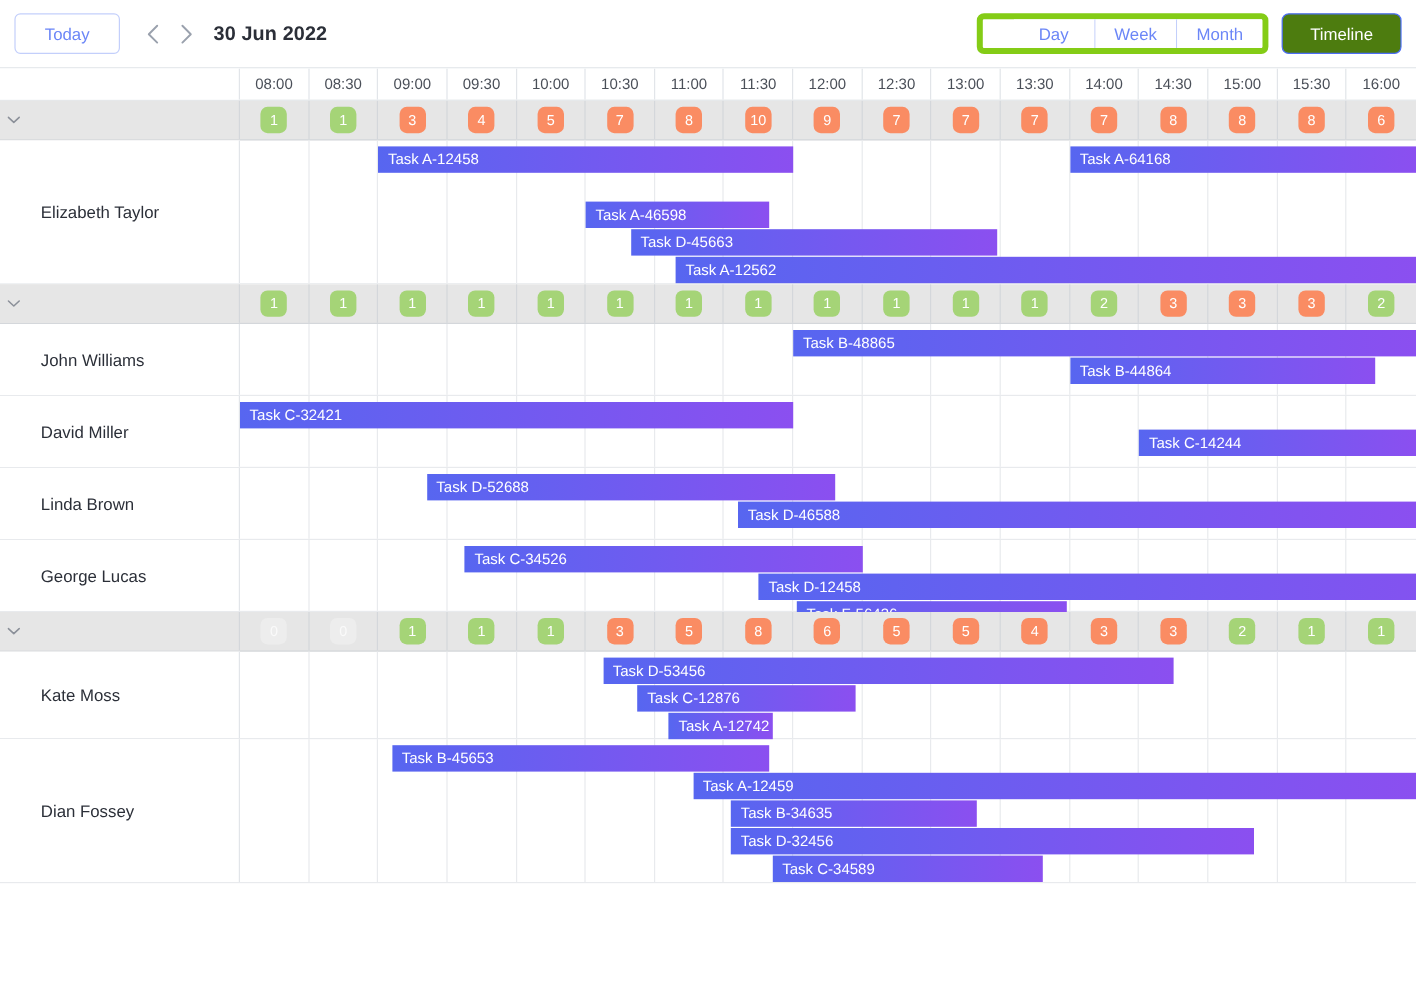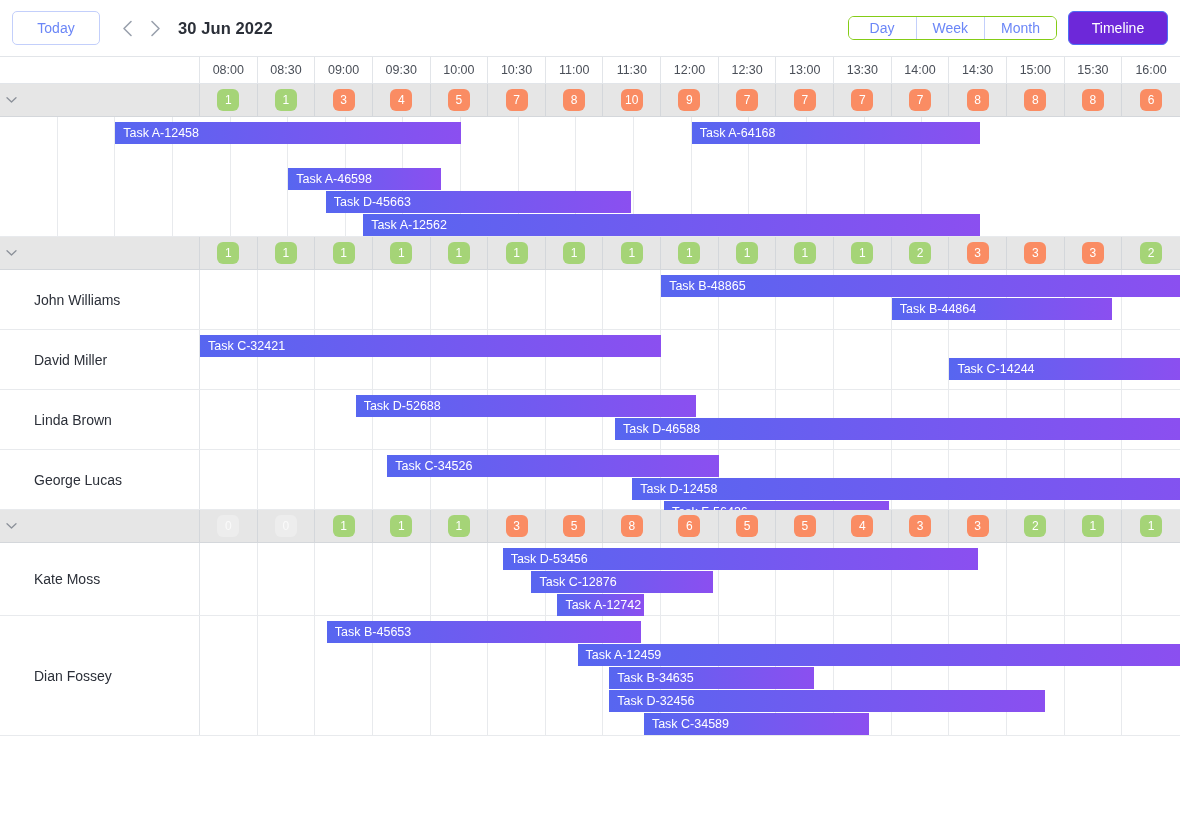--- a/index.html
+++ b/index.html
@@ -43,43 +43,44 @@
   .date-title {
     margin-left: 10px;
     font-size: 16.5px;
     font-weight: bold;
     color: #2b2f38;
     letter-spacing: .1px;
   }
   .toolbar-right { margin-left: auto; display: flex; align-items: center; gap: 11px; }
   .seg {
     display: flex;
-    border: 1px solid #84cc16;
+    border: 5px solid #84cc16;
     border-radius: 6px;
     overflow: hidden;
-    height: 24px;
+    height: 34px;
+    padding-left: 26px;
   }
   .seg-item {
     min-width: 68px;
     padding: 0 16px;
     display: flex; align-items: center; justify-content: center;
     font-size: 14px;
     color: #6b86f7;
     background: #ffffff;
     border-right: 1px solid #c3cffb;
     cursor: pointer;
   }
   .seg-item:last-child { border-right: none; }
   .timeline-btn {
     height: 34px;
     min-width: 100px;
     padding: 0 18px;
     display: flex; align-items: center; justify-content: center;
     border-radius: 6px;
-    background: #6d28d9;
+    background: #4d7c0f;
     color: #ffffff;
     font-size: 14px;
     cursor: pointer;
     border: 1px solid #4c6ef5;
   }
 
   
   .grid-wrap {
     position: relative;
     border-top: 1px solid #e2e5e9;
@@ -299,20 +300,23 @@
             <div class="badge-cell" style="width: 57.6471px;">
               <div class="badge orange">8</div>
             </div>
             <div class="badge-cell" style="width: 57.6471px;">
               <div class="badge orange">6</div>
             </div>
           </div>
         </div>
       </div>
       <div class="row res-row" style="height: 120px;">
+        <div class="label-cell" style="justify-content: flex-start;">
+          <span class="res-name">Elizabeth Taylor</span>
+        </div>
         <div class="lanes-cell">
           <div class="lanes-bg">
             <div class="lane-col" style="width: 57.6471px;"></div>
             <div class="lane-col" style="width: 57.6471px;"></div>
             <div class="lane-col" style="width: 57.6471px;"></div>
             <div class="lane-col" style="width: 57.6471px;"></div>
             <div class="lane-col" style="width: 57.6471px;"></div>
             <div class="lane-col" style="width: 57.6471px;"></div>
             <div class="lane-col" style="width: 57.6471px;"></div>
             <div class="lane-col" style="width: 57.6471px;"></div>
@@ -419,21 +423,21 @@
             <div class="lane-col" style="width: 57.6471px;"></div>
             <div class="lane-col" style="width: 57.6471px;"></div>
             <div class="lane-col" style="width: 57.6471px;"></div>
             <div class="lane-col" style="width: 57.6471px;"></div>
             <div class="lane-col" style="width: 57.6471px;"></div>
             <div class="lane-col" style="width: 57.6471px;"></div>
             <div class="lane-col" style="width: 57.6471px;"></div>
           </div>
           <div class="bars">
             <div class="bar" style="left: 461.176px; width: 518.824px; top: 5px;">Task B-48865</div>
-            <div class="bar" style="left: 691.765px; width: 220px; top: 28px;">Task B-44864</div>
+            <div class="bar" style="left: 691.765px; width: 254px; top: 28px;">Task B-44864</div>
           </div>
         </div>
       </div>
       <div class="row res-row" style="height: 60px;">
         <div class="label-cell" style="justify-content: flex-start;">
           <span class="res-name">David Miller</span>
         </div>
         <div class="lanes-cell">
           <div class="lanes-bg">
             <div class="lane-col" style="width: 57.6471px;"></div>

